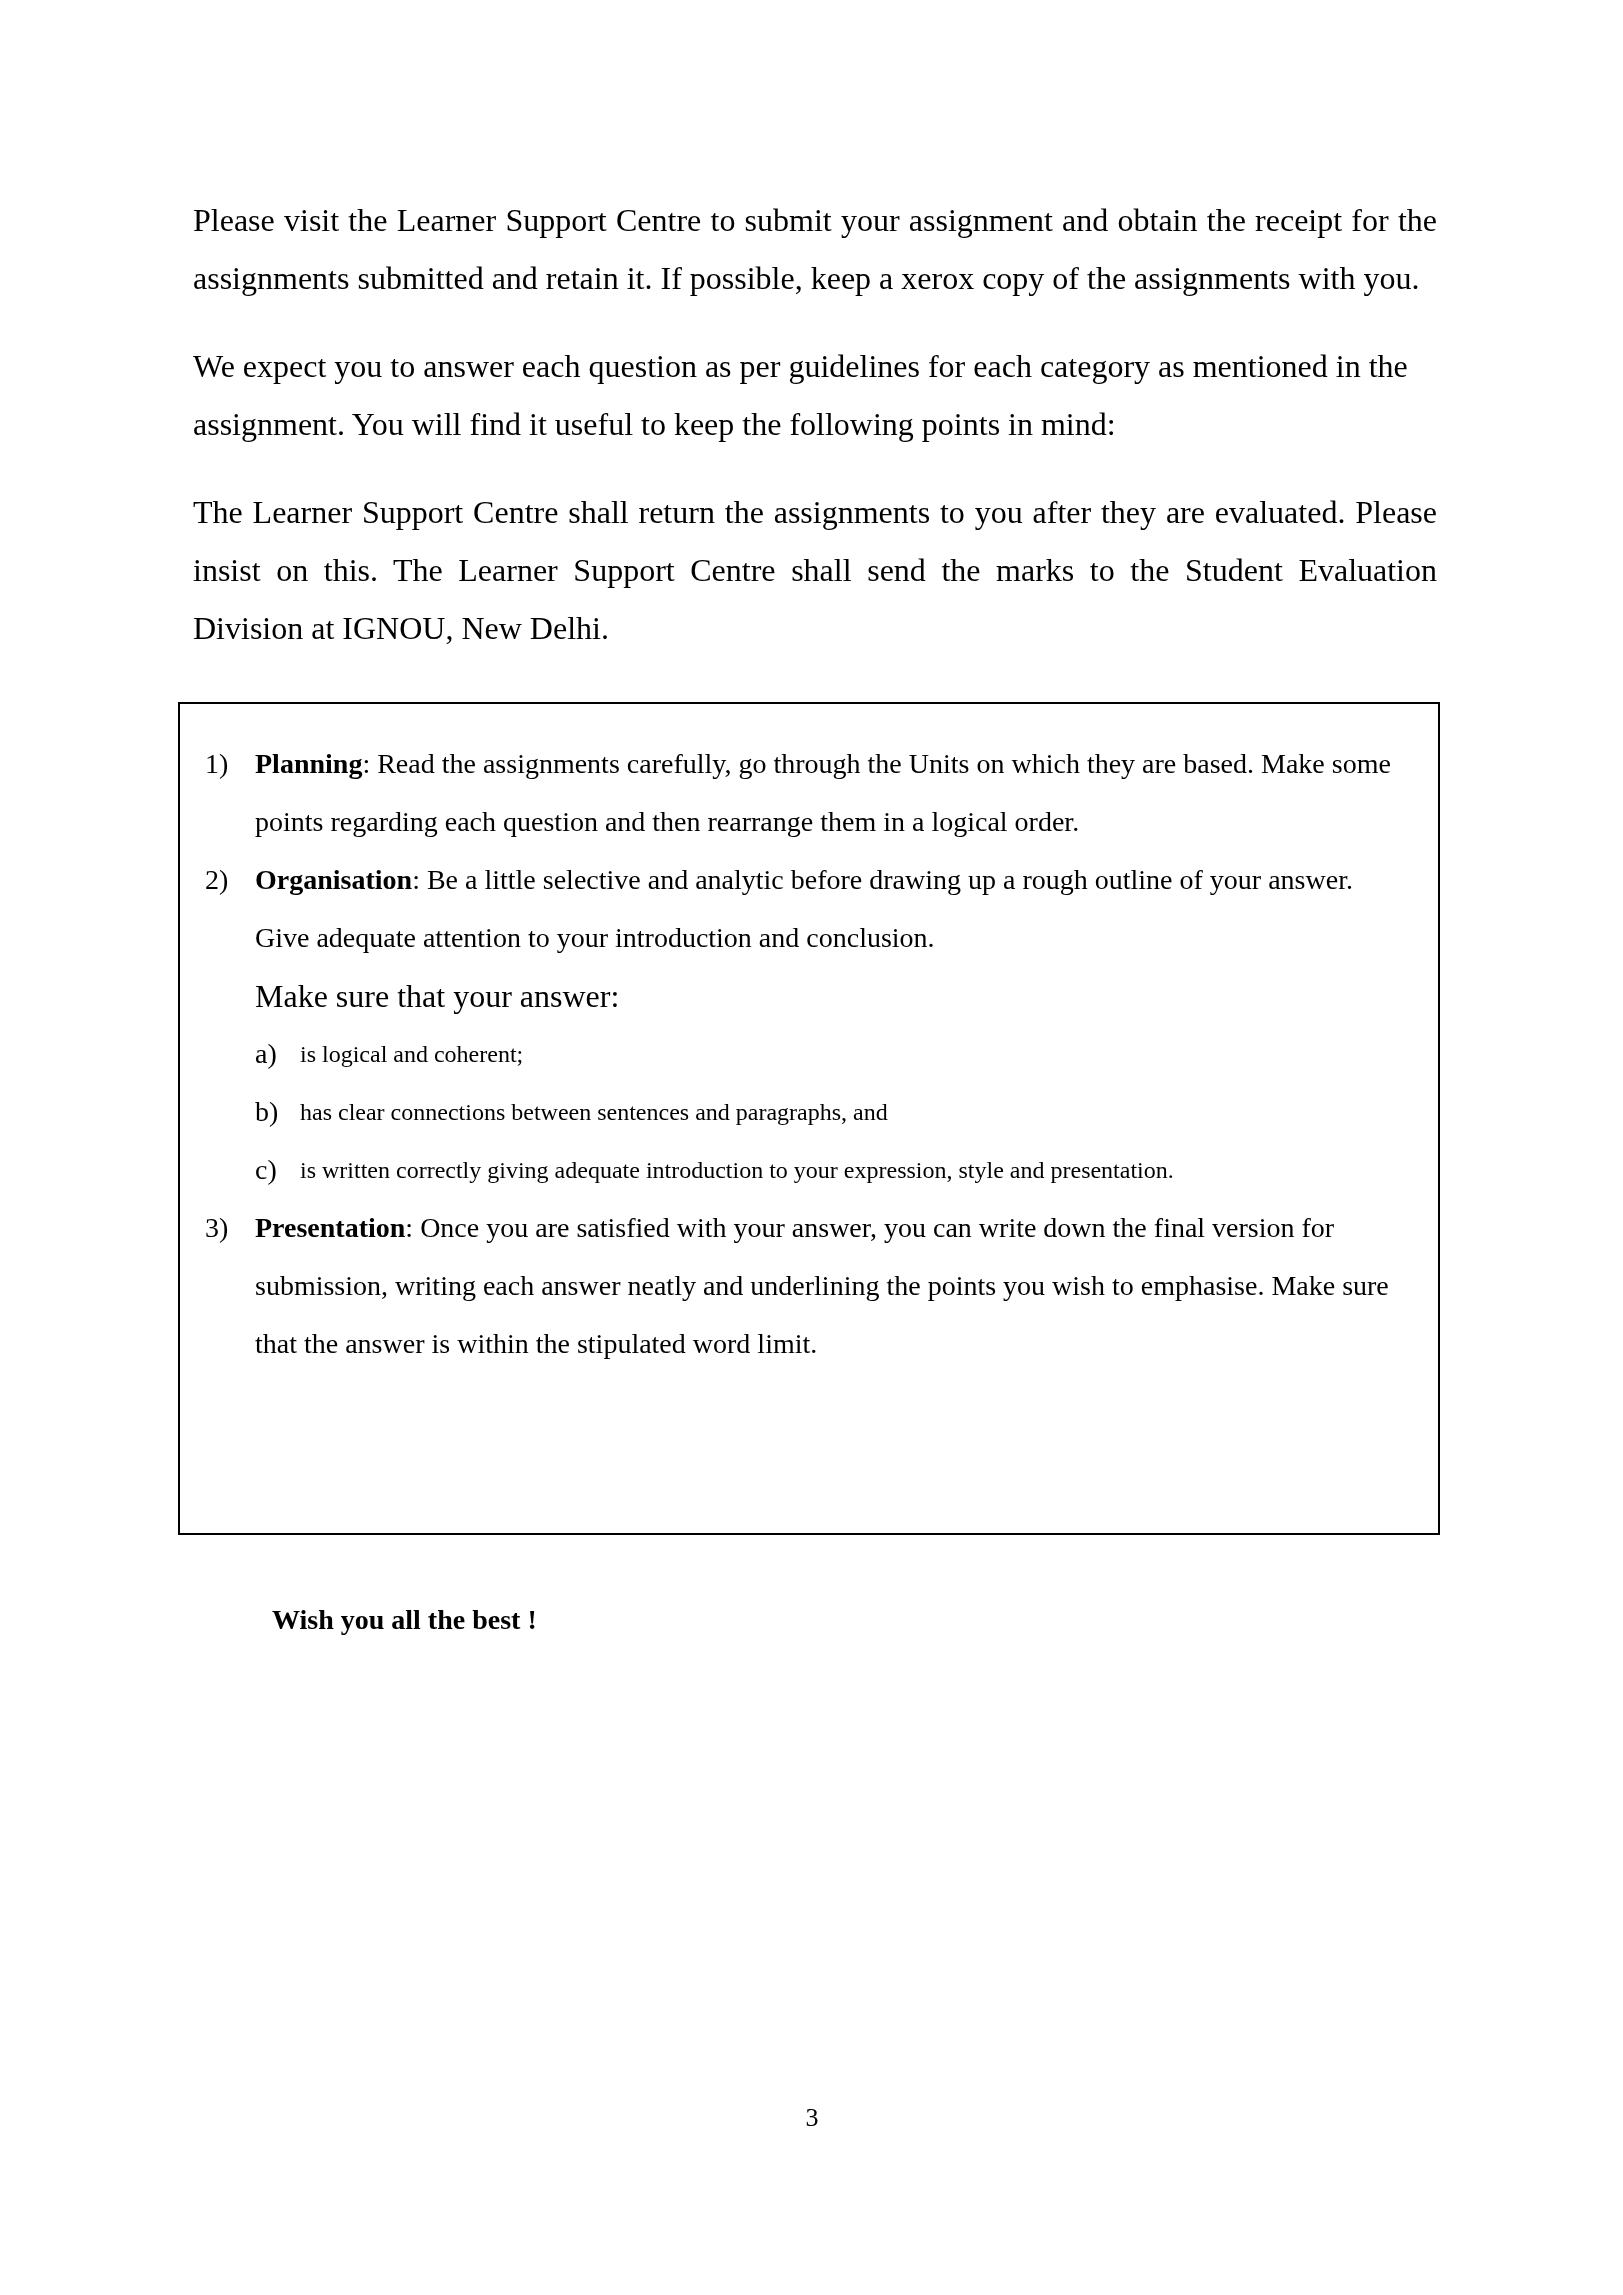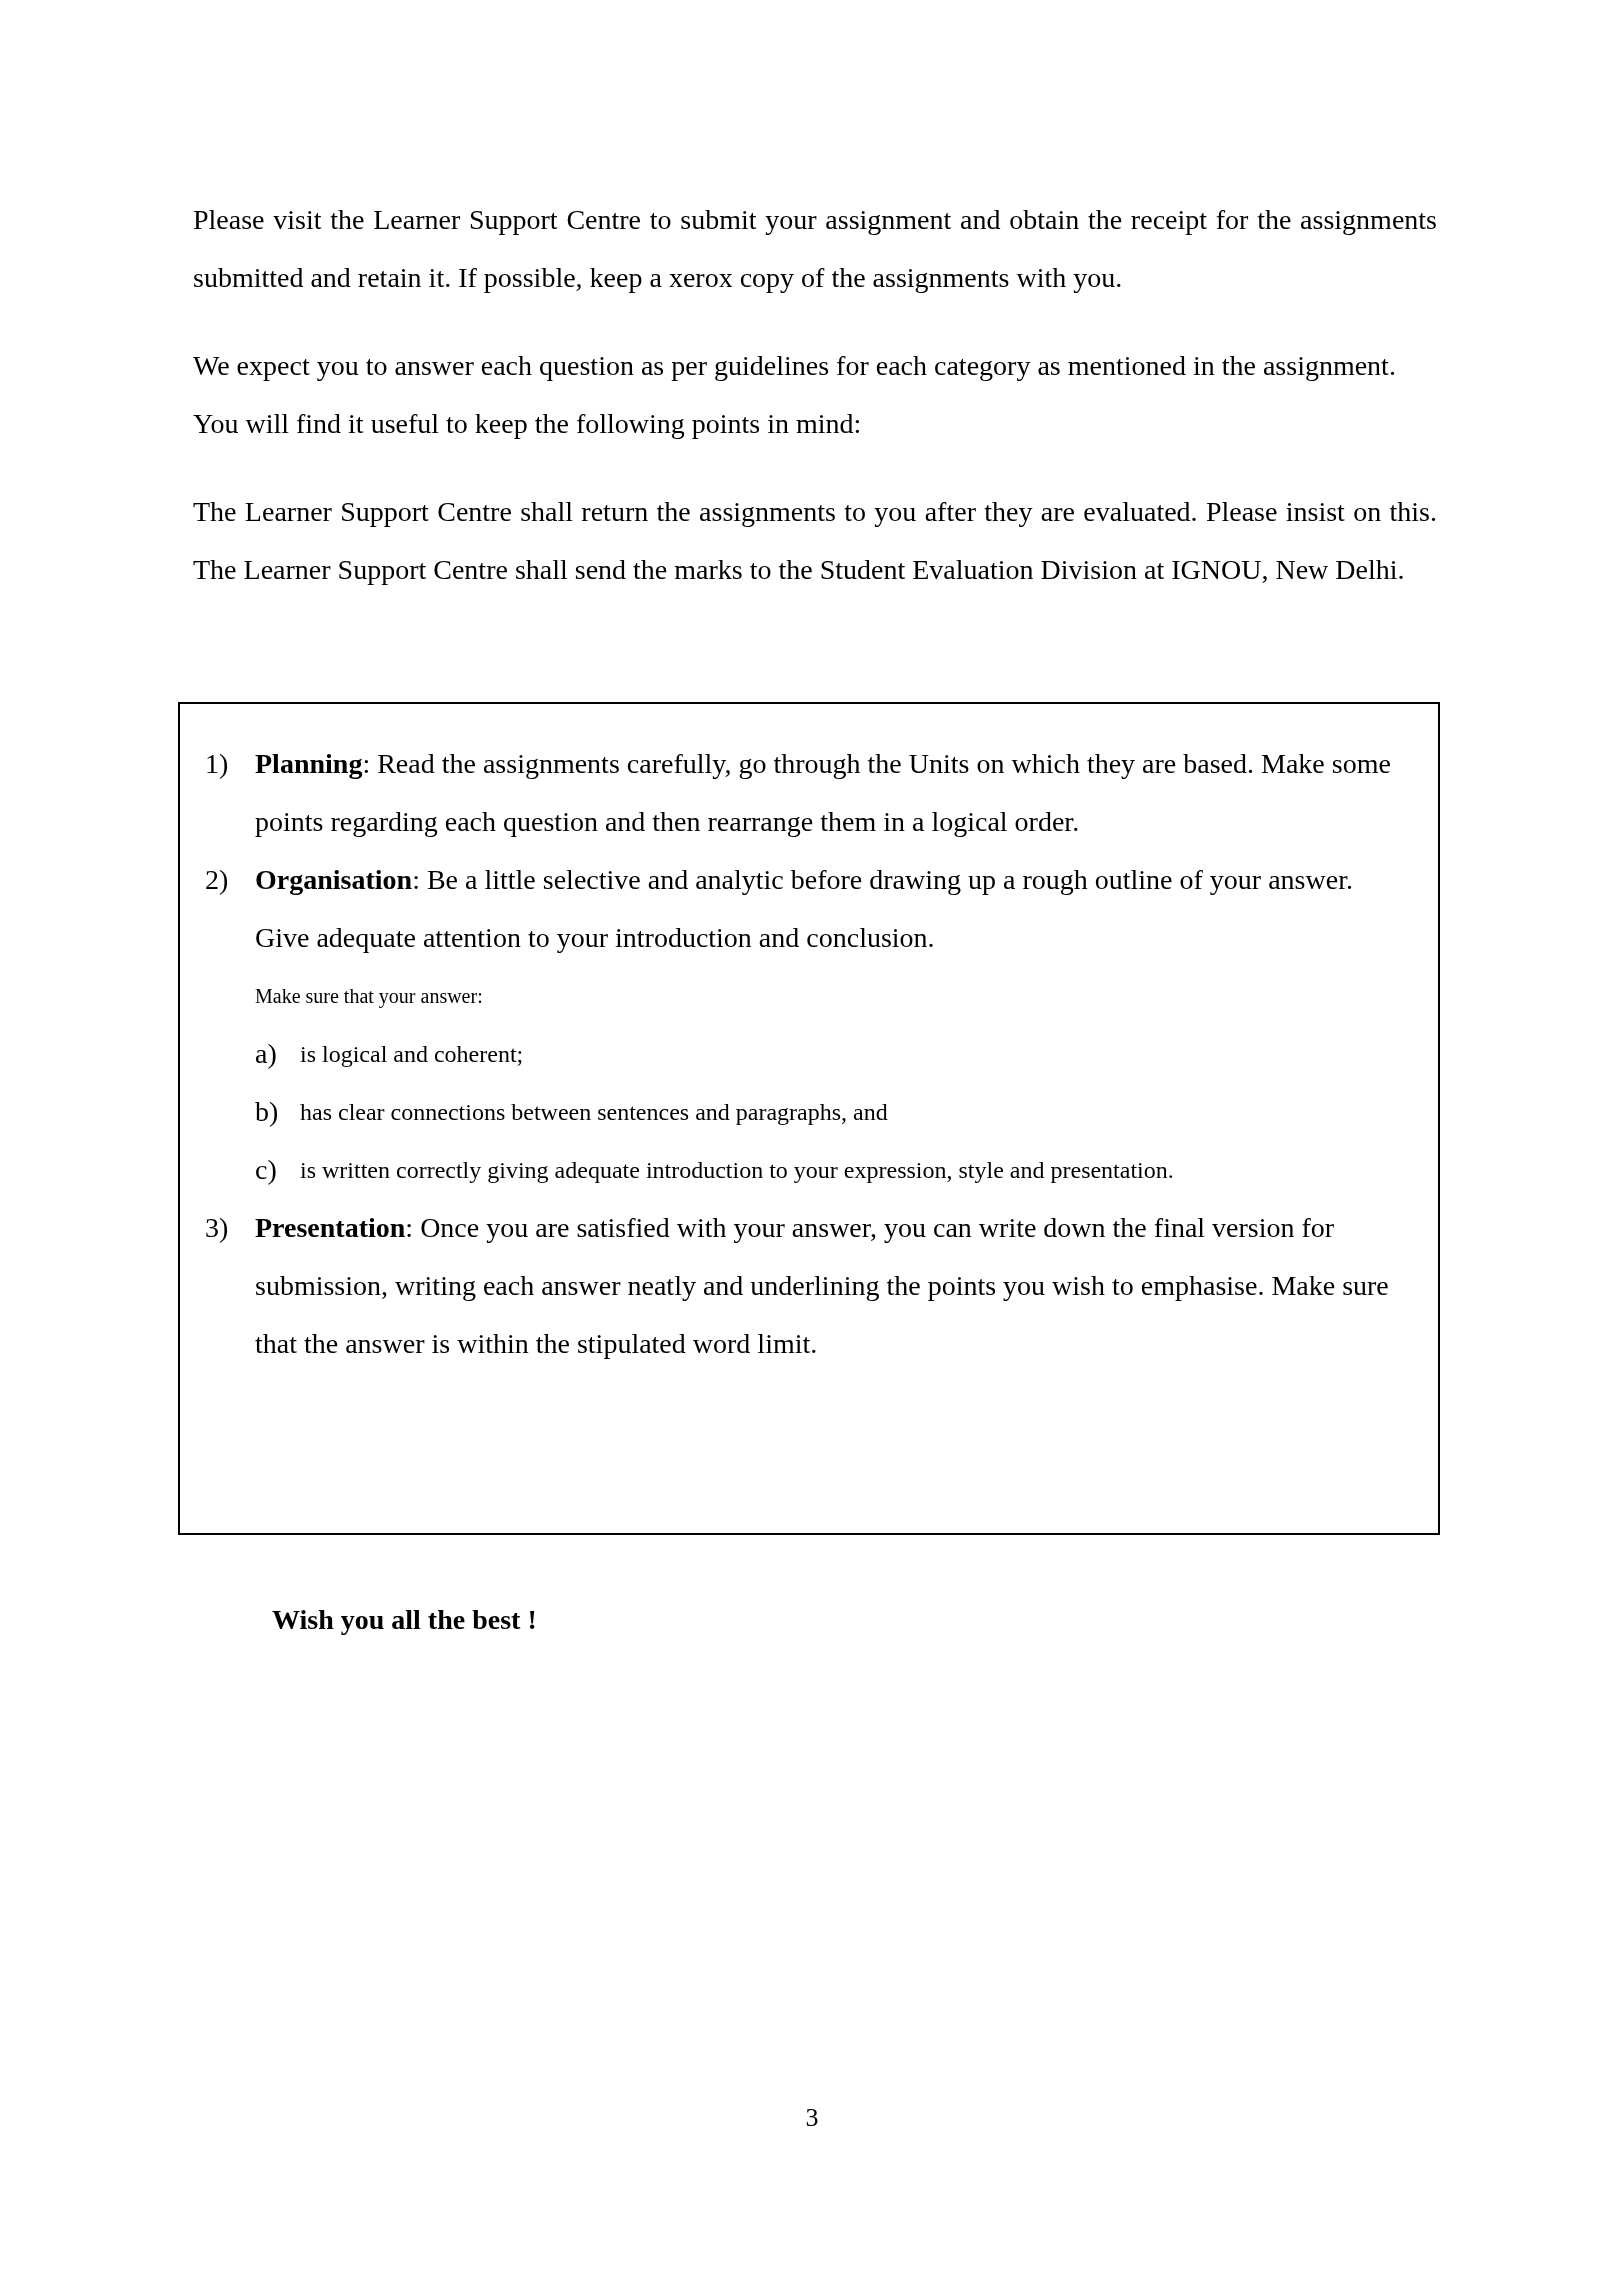--- a/index.html
+++ b/index.html
@@ -23,21 +23,21 @@
 
   
   .content {
     position: absolute;
     left: 193px;
     top: 191px;
     width: 1244px;
   }
 
   .para {
-    font-size: 28px;
+    font-size: 32px;
     line-height: 58px;
     margin: 0 0 30px 0;
     text-align: justify;
     text-justify: inter-word;
     hyphens: none;
   }
 
   .para.left-align {
     text-align: left;
   }
@@ -85,21 +85,21 @@
     text-align: left;
   }
 
   .g-text b {
     font-weight: bold;
   }
 
   
   .g-plain {
     margin-left: 50px;
-    font-size: 20px;
+    font-size: 32px;
     line-height: 58px;
   }
 
   
   .g-sub {
     display: flex;
     align-items: flex-start;
     margin-left: 50px;
     font-size: 28px;
     line-height: 58px;

